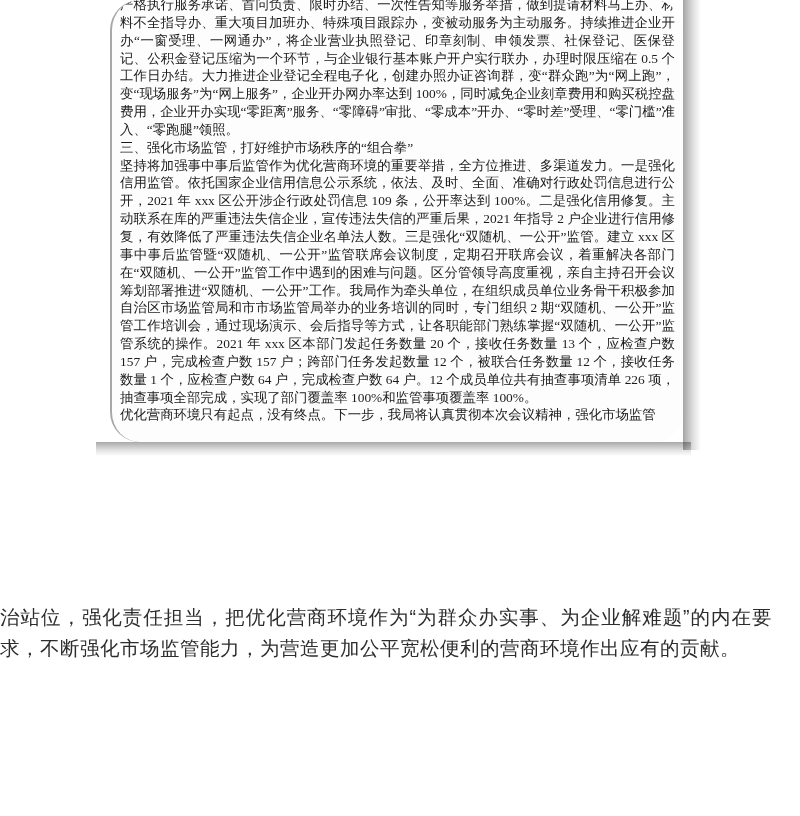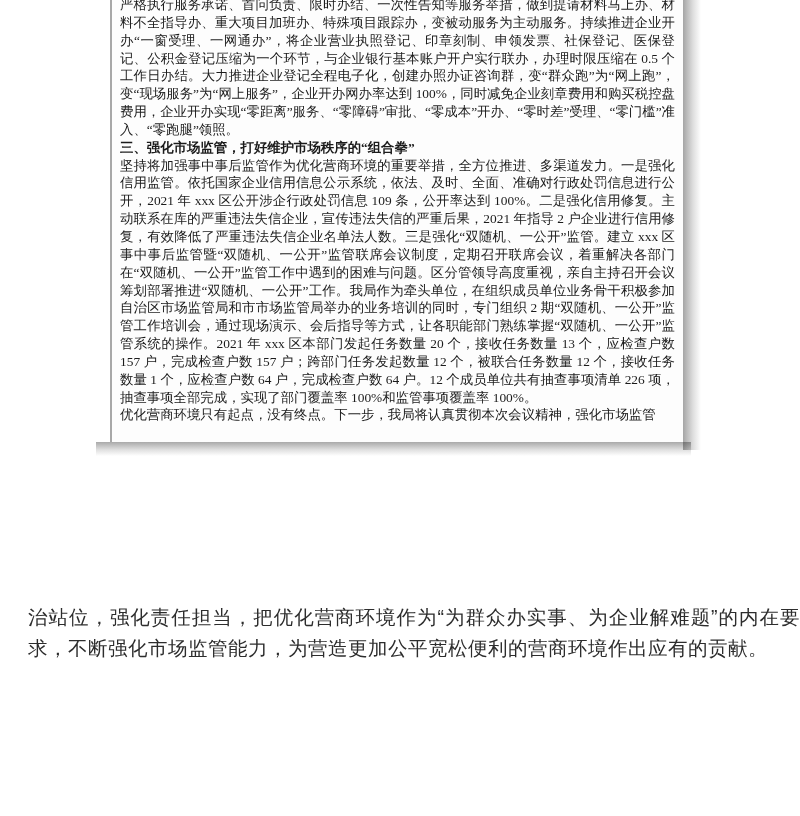--- a/index.html
+++ b/index.html
@@ -20,33 +20,34 @@
     top: 0;
     width: 573px;
     height: 442px;
   }
   .scan-clip {
     position: absolute;
     inset: 0;
     background: #fdfdfd;
     overflow: hidden;
     border-left: 2px solid #a8a8a8;
+    border-radius: 30px;
   }
   .scan-text {
     margin-top: -4px;
     padding: 0 8px 0 8px;
     font-family: "Liberation Serif", "DejaVu Serif", serif;
     font-size: 13.4px;
     line-height: 17.85px;
     color: #1b1b1b;
     text-align: justify;
     text-justify: inter-ideograph;
   }
   .scan-text p { margin: 0; }
-  .scan-text p.bold { font-weight: bold; }
+  .scan-text p.bold { font-weight: normal; }
 
   .shadow-right {
     position: absolute;
     left: 573px;
     top: 0;
     width: 18px;
     height: 450px;
     background: linear-gradient(to right,
       rgba(30,30,30,0.40) 0%,
       rgba(30,30,30,0.15) 55%,
@@ -60,21 +61,21 @@
     height: 14px;
     background: linear-gradient(to bottom,
       rgba(30,30,30,0.38) 0%,
       rgba(30,30,30,0.14) 55%,
       rgba(30,30,30,0) 100%);
   }
 
   
   .continuation {
     position: absolute;
-    left: 28px;
+    left: 0;
     top: 602px;
     width: 772px;
     font-family: "Liberation Sans", "DejaVu Sans", sans-serif;
     font-size: 19.5px;
     line-height: 31px;
     letter-spacing: 0.5px;
     color: #2d2d2d;
     text-align: justify;
     text-justify: inter-ideograph;
   }

